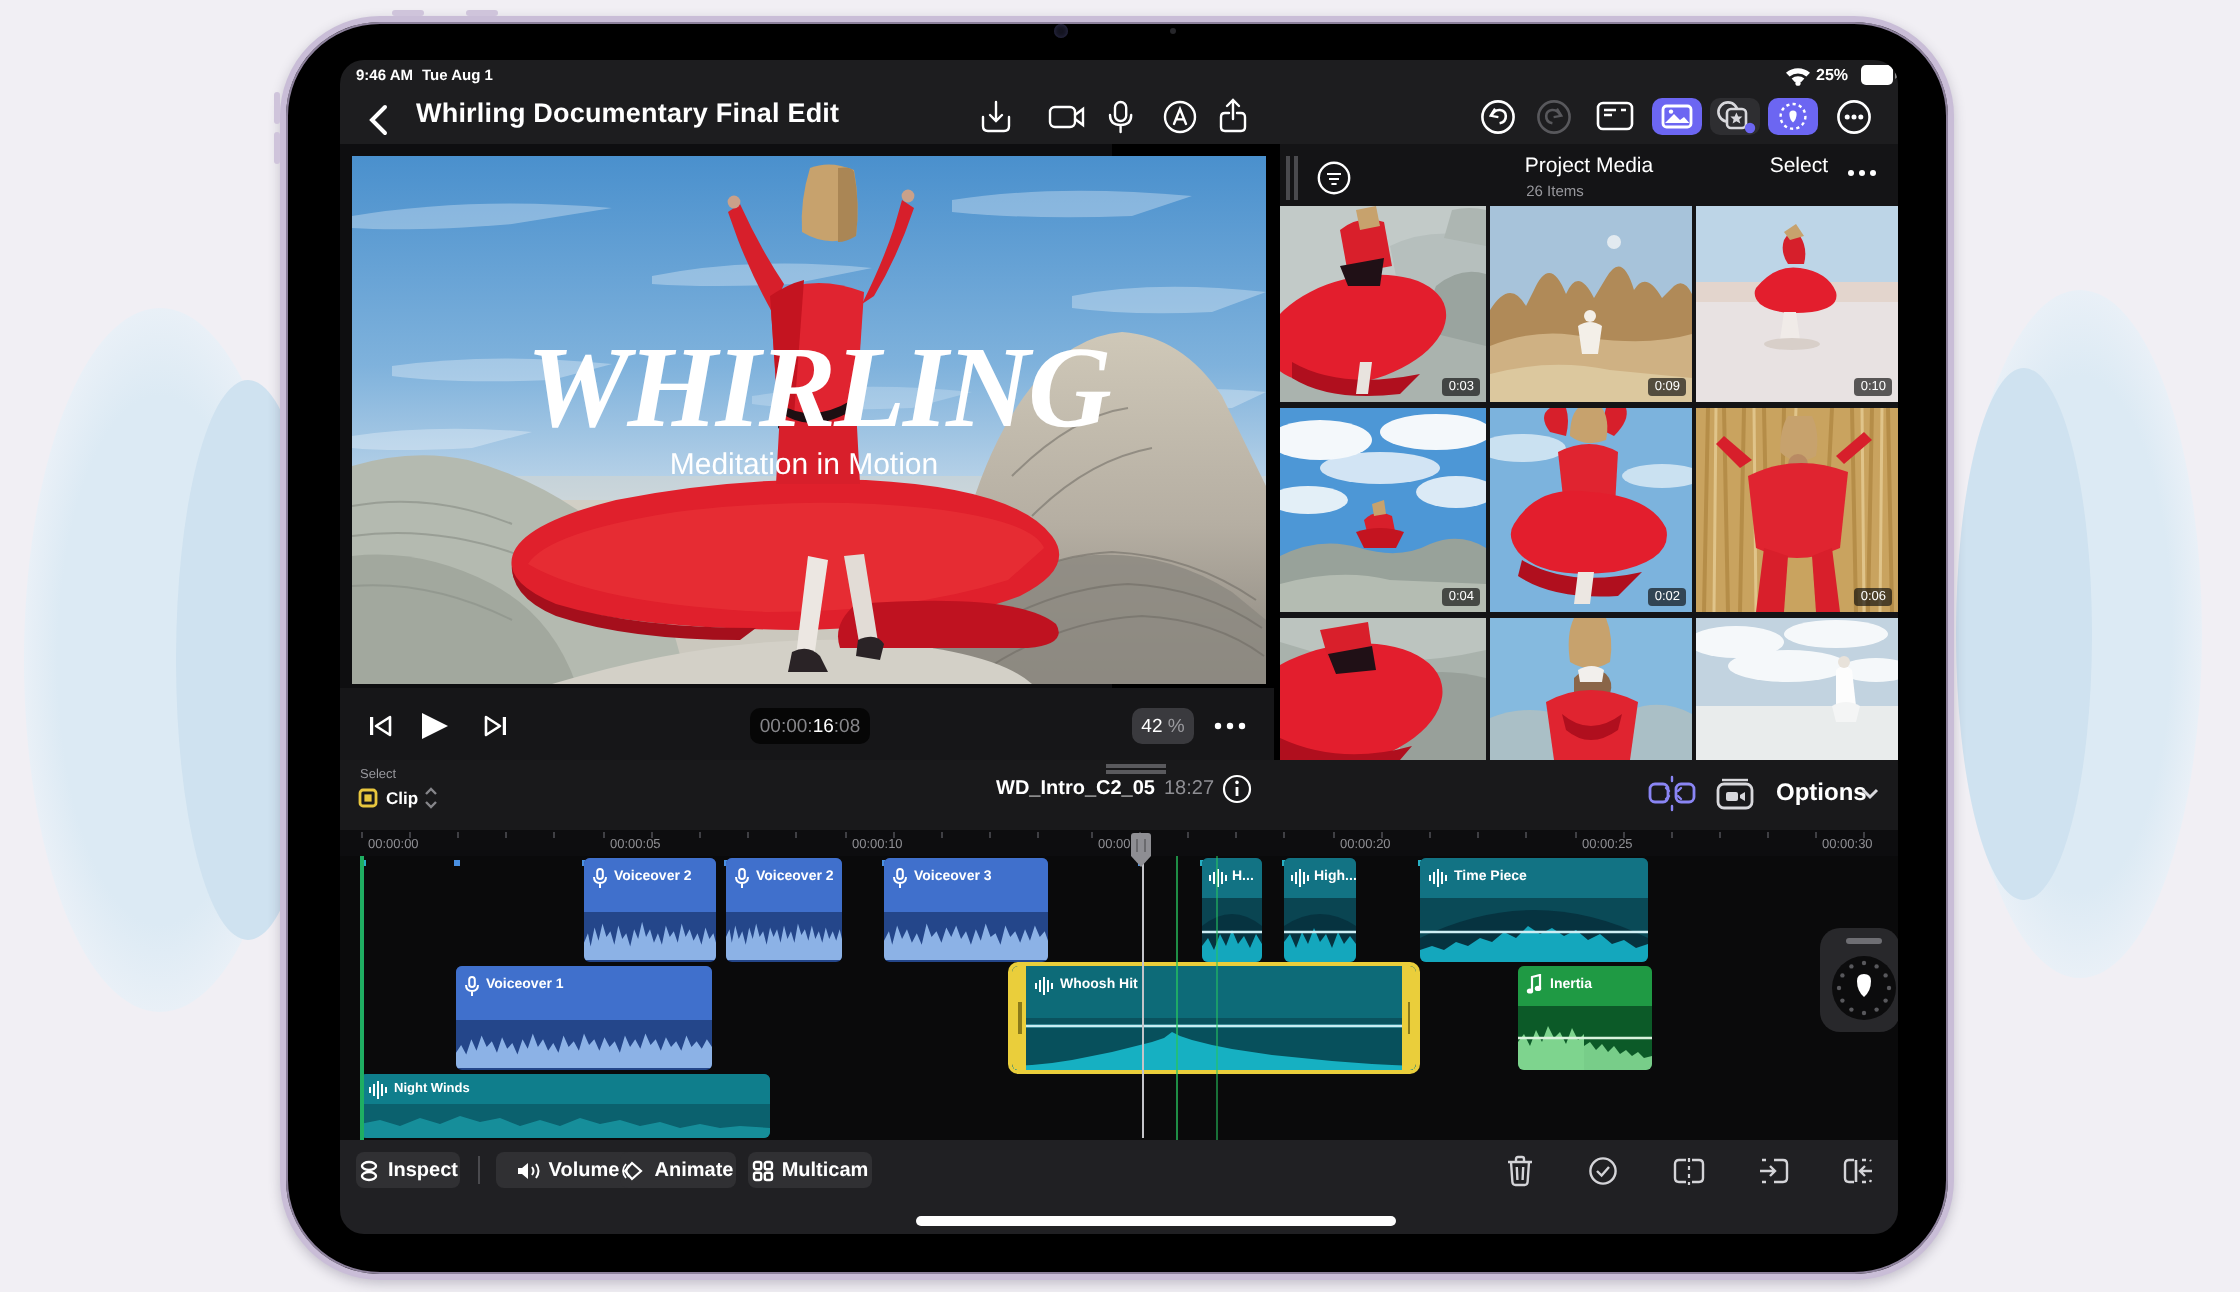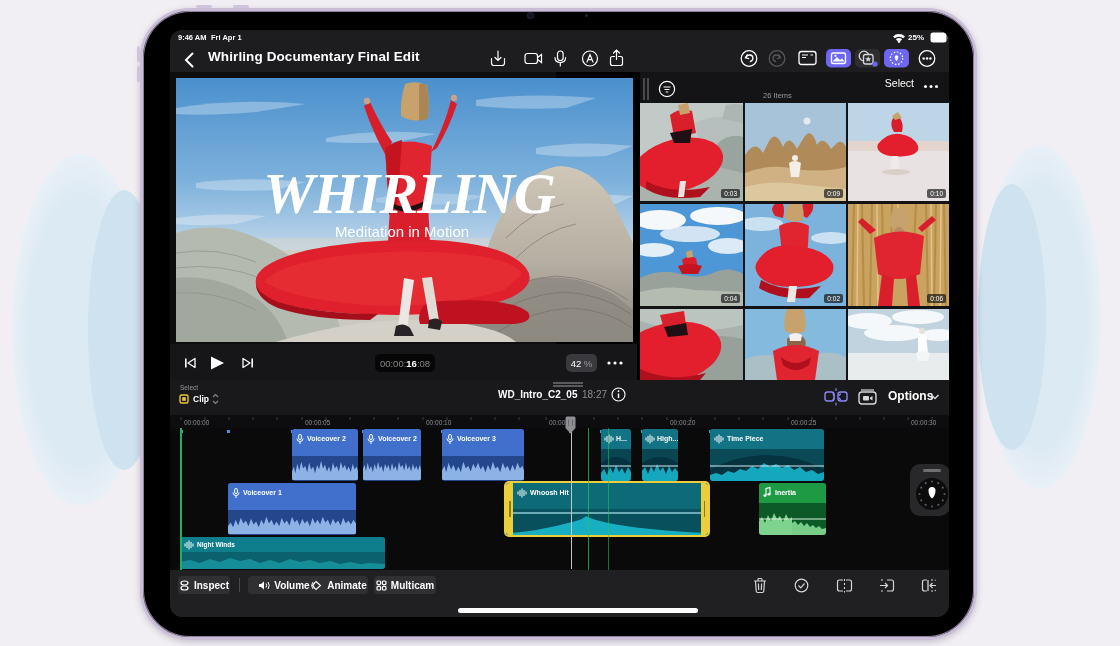--- a/index.html
+++ b/index.html
@@ -44,21 +44,21 @@
 <div id="ipad"></div>
 <div class="abs" style="left:137px;top:46px;width:3px;height:16px;border-radius:2px;background:#cfc4db"></div>
 <div class="abs" style="left:137px;top:66px;width:3px;height:16px;border-radius:2px;background:#cfc4db"></div>
 <div class="abs" style="left:196px;top:5px;width:16px;height:3px;border-radius:2px;background:#cfc4db"></div>
 <div class="abs" style="left:233px;top:5px;width:16px;height:3px;border-radius:2px;background:#cfc4db"></div>
 <div class="abs" style="left:527px;top:12px;width:7px;height:7px;border-radius:50%;background:#141420;box-shadow:inset 0 0 2px #303050"></div>
 <div class="abs" style="left:585px;top:14px;width:3px;height:3px;border-radius:50%;background:#26262a"></div>
 <div id="screen">
   <div class="topbar">
     <div style="position:absolute;left:8px;top:3px;font-size:7.5px;font-weight:bold;color:#fff">9:46 AM</div>
-    <div style="position:absolute;left:41px;top:3px;font-size:7.5px;font-weight:bold;color:#fff">Fri Apr 1</div>
+    <div style="position:absolute;left:41px;top:3px;font-size:7.5px;font-weight:bold;color:#fff">Tue Aug 1</div>
     <div style="position:absolute;left:738px;top:2.5px;font-size:8px;font-weight:bold;color:#fff">25%</div>
     <svg style="position:absolute;left:722px;top:3px" width="14" height="10" viewBox="0 0 14 10">
       <path d="M1 3.4 A9 9 0 0 1 13 3.4 L11.2 5.3 A6.4 6.4 0 0 0 2.8 5.3 Z" fill="#fff"></path>
       <path d="M3.8 6.3 A5 5 0 0 1 10.2 6.3 L8.5 8.1 A2.6 2.6 0 0 0 5.5 8.1 Z" fill="#fff"></path>
       <circle cx="7" cy="8.6" r="1.3" fill="#fff"></circle>
     </svg>
     <svg style="position:absolute;left:760px;top:2px" width="19" height="11" viewBox="0 0 19 11">
       <rect x="0.5" y="0.5" width="16" height="10" rx="2.5" fill="#fff"></rect>
       <path d="M17.5 3.5 Q19 4.4 19 5.5 Q19 6.6 17.5 7.5 Z" fill="#fff" opacity=".5"></path>
     </svg>
@@ -203,40 +203,41 @@
     <div style="position:absolute;left:0;top:272px;width:467px;height:36px;background:#161618">
       <svg style="position:absolute;left:14px;top:11px" width="70" height="16" viewBox="0 0 70 16">
         <g fill="#fff">
           <rect x="1" y="3.5" width="1.6" height="9"></rect>
           <path d="M11 3.5 L4 8 L11 12.5 Z" fill="none" stroke="#fff" stroke-width="1.3" stroke-linejoin="round"></path>
           <path d="M27 1.5 L40 8 L27 14.5 Z"></path>
           <path d="M59 3.5 L66 8 L59 12.5 Z" fill="none" stroke="#fff" stroke-width="1.3" stroke-linejoin="round"></path>
           <rect x="67.4" y="3.5" width="1.6" height="9"></rect>
         </g>
       </svg>
-      <div style="position:absolute;left:205px;top:10px;width:60px;height:18px;background:#060606;border-radius:5px;color:#86868a;font-size:9.5px;display:flex;align-items:center;justify-content:center">00:<span style="color:#86868a">00:</span><span style="color:#fff;font-weight:bold">16</span>:08</div>
+      <div style="position:absolute;left:205px;top:10px;width:60px;height:18px;background:#060606;border-radius:5px;color:#86868a;font-size:9.5px;display:flex;align-items:center;justify-content:center">00:<span style="color:#86868a">00:</span><span style="color:#fff;font-weight:normal">16</span>:08</div>
       <div style="position:absolute;left:396px;top:10px;width:31px;height:18px;background:#3a3a3e;border-radius:5px;font-size:9.5px;display:flex;align-items:center;justify-content:center">
           <span style="color:#fff">42</span>
           <span style="color:#9a9a9e">&nbsp;%</span>
         </div>
       <svg style="position:absolute;left:436px;top:16px" width="18" height="6" viewBox="0 0 18 6">
         <circle cx="3" cy="3" r="1.6" fill="#fff"></circle>
           <circle cx="9" cy="3" r="1.6" fill="#fff"></circle>
           <circle cx="15" cy="3" r="1.6" fill="#fff"></circle>
       </svg>
     </div>
   </div>
   <div class="media">
 
     <div style="position:absolute;left:3px;top:6px;width:1.5px;height:22px;background:#4a4a4e"></div>
     <div style="position:absolute;left:7px;top:6px;width:1.5px;height:22px;background:#4a4a4e"></div>
     <svg style="position:absolute;left:18px;top:8px" width="18" height="18" viewBox="0 0 18 18">
       <circle cx="9" cy="9" r="7.6" fill="none" stroke="#fff" stroke-width="1.2"></circle>
       <path d="M5.5 7 L12.5 7 M6.5 9.5 L11.5 9.5 M7.7 12 L10.3 12" stroke="#fff" stroke-width="1.1" fill="none"></path>
     </svg>
+    <div style="position:absolute;left:0;top:5px;width:309px;text-align:center;font-size:10.5px;color:#fff">Project Media</div>
     <div style="position:absolute;left:0;top:19px;width:275px;text-align:center;font-size:7.5px;color:#98989d">26 Items</div>
     <div style="position:absolute;right:35px;top:5px;font-size:10.5px;color:#fff">Select</div>
     <svg style="position:absolute;right:10px;top:12px" width="16" height="5" viewBox="0 0 16 5">
       <circle cx="2.5" cy="2.5" r="1.5" fill="#fff"></circle>
         <circle cx="8" cy="2.5" r="1.5" fill="#fff"></circle>
         <circle cx="13.5" cy="2.5" r="1.5" fill="#fff"></circle>
     </svg>
 
     <div class="thumb" style="left:0;top:31px;width:103px;height:98px">
       <svg width="103" height="98" viewBox="0 0 103 98">

